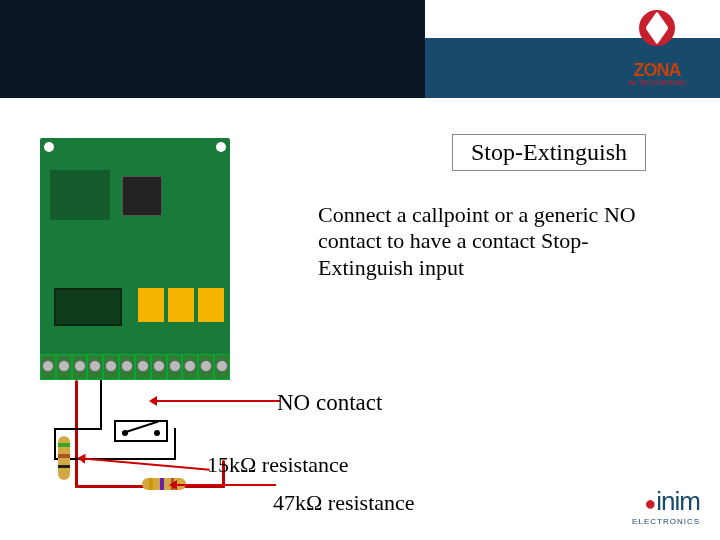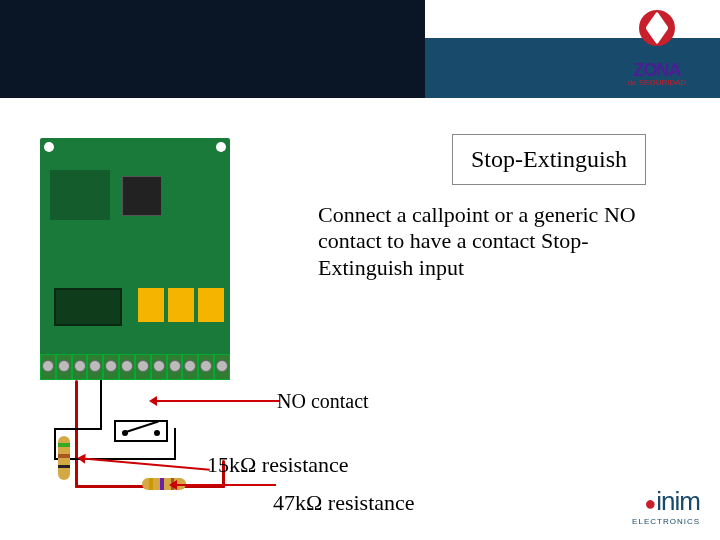--- a/index.html
+++ b/index.html
@@ -49,21 +49,21 @@
     height: 20px;
     background: #fff;
     transform: rotate(45deg) skew(10deg,10deg);
     top: 8px; left: 8px;
     border-radius: 2px;
   }
   .zona-text {
     font-family: Arial, sans-serif;
     font-weight: 900;
     font-size: 18px;
-    color: #4c1d95;
+    color: #c2410c;
     letter-spacing: -1px;
     line-height: 0.9;
     margin-top: 16px;
   }
   .zona-sub {
     font-family: Arial, sans-serif;
     font-size: 8px;
     color: #c81f2d;
     font-weight: normal;
   }
@@ -88,36 +88,36 @@
     color: #174a6b;
     letter-spacing: 1px;
     margin-left: 43px;
   }
 
   .title-box {
     position: absolute;
     top: 134px;
     left: 452px;
     border: 1px solid #888;
-    padding: 11px 18px;
+    padding: 4px 18px;
     font-size: 24px;
   }
   .desc-text {
     position: absolute;
     top: 202px;
     left: 318px;
     font-size: 22px;
     line-height: 1.2;
     max-width: 330px;
   }
   .label-no {
     position: absolute;
     top: 390px;
     left: 277px;
-    font-size: 20px;
+    font-size: 23px;
   }
   .label-15k {
     position: absolute;
     top: 452px;
     left: 207px;
     font-size: 22px;
   }
   .label-47k {
     position: absolute;
     top: 473px;

